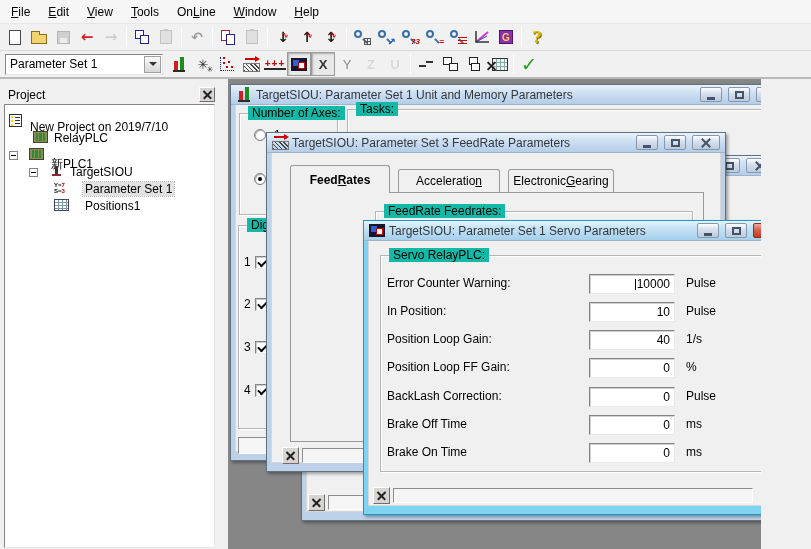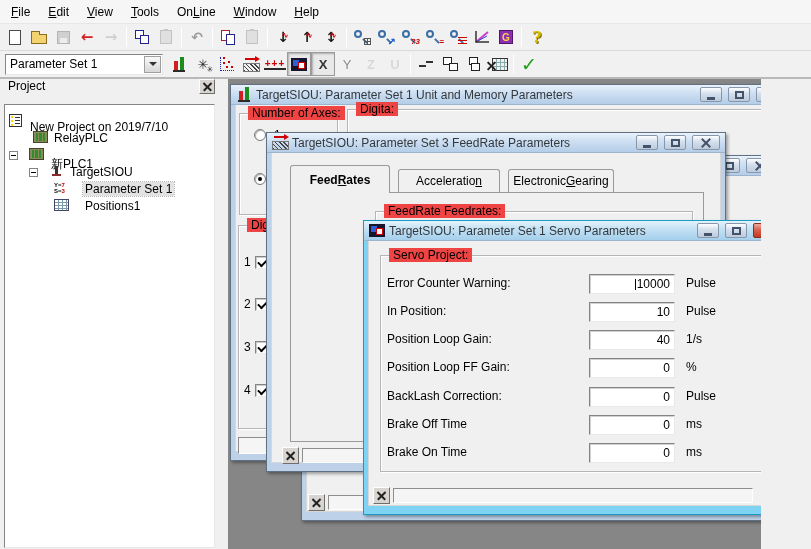--- a/index.html
+++ b/index.html
@@ -79,21 +79,21 @@
   .sq2 i:first-child{left:0;top:0}.sq2 i:last-child{right:0;bottom:0}
   .sq2.casc i:first-child{left:2px;top:0}.sq2.casc i:last-child{right:2px;bottom:0}
   .ic-tablex{position:relative;width:16px;height:13px;border:1px solid #333;margin-left:4px;
      background:repeating-linear-gradient(90deg,transparent 0 3px,#88aaaa 3px 4px),repeating-linear-gradient(transparent 0 3px,#88aaaa 3px 4px)}
   .ic-tablex .cross{left:-6px;top:2px}
   .cross{position:absolute;width:9px;height:9px}
   .cross::before,.cross::after{content:"";position:absolute;left:-1px;top:4px;width:11px;height:2px;background:#222}
   .cross::before{transform:rotate(45deg)}.cross::after{transform:rotate(-45deg)}
   
   .panel{position:absolute;left:0;top:79px;width:219px;height:470px;background:#f0f0f0}
-  .panel-head{height:23px;display:flex;align-items:flex-start;padding:0 4px 0 8px}
+  .panel-head{height:23px;display:flex;align-items:flex-end;padding:0 4px 0 8px}
   .panel-title{flex:1;font-size:12px}
   .xbtn{width:16px;height:15px;background:#d8d5d0;border:1px solid;border-color:#fdfdfd #6d6d6d #6d6d6d #fdfdfd;position:relative;flex:none}
   .xbtn .ix{position:absolute;left:3px;top:3px;width:9px;height:8px}
   .ix::before,.ix::after{content:"";position:absolute;left:-1px;top:3px;width:11px;height:1.5px;background:#222}
   .ix::before{transform:rotate(45deg)}.ix::after{transform:rotate(-45deg)}
   .treebox{position:absolute;left:4px;top:25px;width:211px;height:444px;background:#fff;border:1px solid;border-color:#848484 #e8e8e8 #e8e8e8 #848484;overflow:hidden}
   .trow{position:absolute;height:17px;display:flex;align-items:center;font-size:12px;white-space:nowrap}
   .trow .lbl{padding:0 2px}
   .trow .lbl.sel{background:#e2e2e2;outline:1px dotted #b5b5b5}
   .exp{position:absolute;width:9px;height:9px;border:1px solid #848484;background:#fff}
@@ -126,21 +126,21 @@
   .cap.mn,.cap.mx{width:22px}.cap.cl{width:28px}
   .g-min{width:8px;height:3px;background:#45536a;margin-top:7px}
   .g-max{width:9px;height:8px;border:2px solid #45536a;background:transparent}
   .g-close{position:relative;width:10px;height:9px}
   .g-close::before,.g-close::after{content:"";position:absolute;left:-1px;top:4px;width:12px;height:2px;background:#45536a}
   .g-close::before{transform:rotate(45deg)}.g-close::after{transform:rotate(-45deg)}
   .cap.cl.red{background:linear-gradient(#f0a9a0,#d9604c 45%,#c03a22);border-color:#8c2b1e}
   .cap.cl.red .g-close::before,.cap.cl.red .g-close::after{background:#fff}
   .win-body{position:relative;background:#f0f0f0;width:100%;height:calc(100% - 20px);border:1px solid #d7d7d7;border-top:none}
   .fieldset{position:absolute;border:1px solid #b5b5b5;box-shadow:1px 1px 0 #fff,inset 1px 1px 0 #fff}
-  .fslabel{position:absolute;top:-8px;left:8px;background:#ef4444;padding:0 4px;font-size:12px;white-space:nowrap}
+  .fslabel{position:absolute;top:-8px;left:8px;background:#14b8a6;padding:0 4px;font-size:12px;white-space:nowrap}
   .slabel{position:absolute;font-size:12px;white-space:nowrap}
   .edit{position:absolute;background:#fff;border:1px solid;border-color:#848484 #e9e9e9 #e9e9e9 #848484;
      box-shadow:inset 1px 1px 0 rgba(0,0,0,.18);font-size:12px;text-align:right;padding:2px 4px 0 2px;white-space:nowrap}
   .caret{display:inline-block;width:1px;height:11px;background:#000;vertical-align:-2px;margin-right:1px}
   .statusbar{position:absolute;background:#f5f5f5;border:1px solid;border-color:#8d8d8d #fdfdfd #fdfdfd #8d8d8d}
   .xsq{position:absolute;width:17px;height:17px;background:#d8d5d0;border:1px solid;border-color:#fdfdfd #6d6d6d #6d6d6d #fdfdfd}
   .xsq .ix{position:absolute;left:3px;top:4px;width:10px;height:8px}
   .cb{position:absolute;width:13px;height:13px;background:#fff;border:1px solid;border-color:#848484 #eee #eee #848484;box-shadow:inset 1px 1px 0 rgba(0,0,0,.2)}
   .cb.on::after{content:"";position:absolute;left:2px;top:2px;width:7px;height:4px;border-left:2px solid #000;border-bottom:2px solid #000;transform:rotate(-45deg)}
   .rad{position:absolute;width:12px;height:12px;border-radius:50%;background:#fff;border:1px solid #787878;box-shadow:inset 1px 1px 1px rgba(0,0,0,.3)}
@@ -499,21 +499,21 @@
           </span>
       </div>
       <div class="win-body">
         <div class="fieldset" style="left:3px;top:8px;width:99px;height:102px">
           <span class="fslabel">Number of Axes:</span>
           <span class="rad" style="left:14px;top:15px"></span>
           <span class="slabel" style="left:34px;top:14px">1</span>
           <span class="rad on" style="left:14px;top:59px"></span>
         </div>
         <div class="fieldset" style="left:111px;top:4px;width:433px;height:320px">
-          <span class="fslabel">Digita:</span>
+          <span class="fslabel">Tasks:</span>
         </div>
         <div class="fieldset" style="left:2px;top:120px;width:62px;height:204px">
           <span class="fslabel">Digita</span>
           <span id="w1-checks"><span class="slabel" style="left:5px;top:29px">1</span><span class="cb on" style="left:16px;top:30px"></span><span class="slabel" style="left:5px;top:71px">2</span><span class="cb on" style="left:16px;top:72px"></span><span class="slabel" style="left:5px;top:114px">3</span><span class="cb on" style="left:16px;top:115px"></span><span class="slabel" style="left:5px;top:157px">4</span><span class="cb on" style="left:16px;top:158px"></span></span>
         </div>
         <div class="statusbar" style="left:2px;top:332px;width:548px;height:17px"></div>
       </div>
     </div>
 
     <div class="win" style="left:73px;top:76px;width:479px;height:366px;z-index:2">
@@ -585,21 +585,21 @@
           </span>
         <span class="cap mx">
             <i class="g-max"></i>
           </span>
         <span class="cap cl red">
             <i class="g-close"></i>
           </span>
       </div>
       <div class="win-body">
         <div class="fieldset" style="left:11px;top:14px;width:384px;height:217px">
-          <span class="fslabel">Servo Project:</span>
+          <span class="fslabel">Servo RelayPLC:</span>
         </div>
         <span id="w3-fields"><span class="slabel" style="left:18px;top:35px">Error Counter Warning:</span><span class="edit" style="left:220px;top:33px;width:86px;height:20px"><i class="caret"></i>10000</span><span class="slabel" style="left:317px;top:35px">Pulse</span><span class="slabel" style="left:18px;top:63px">In Position:</span><span class="edit" style="left:220px;top:61px;width:86px;height:20px">10</span><span class="slabel" style="left:317px;top:63px">Pulse</span><span class="slabel" style="left:18px;top:91px">Position Loop Gain:</span><span class="edit" style="left:220px;top:89px;width:86px;height:20px">40</span><span class="slabel" style="left:317px;top:91px">1/s</span><span class="slabel" style="left:18px;top:119px">Position Loop FF Gain:</span><span class="edit" style="left:220px;top:117px;width:86px;height:20px">0</span><span class="slabel" style="left:317px;top:119px">%</span><span class="slabel" style="left:18px;top:148px">BackLash Correction:</span><span class="edit" style="left:220px;top:146px;width:86px;height:20px">0</span><span class="slabel" style="left:317px;top:148px">Pulse</span><span class="slabel" style="left:18px;top:176px">Brake Off Time</span><span class="edit" style="left:220px;top:174px;width:86px;height:20px">0</span><span class="slabel" style="left:317px;top:176px">ms</span><span class="slabel" style="left:18px;top:204px">Brake On Time</span><span class="edit" style="left:220px;top:202px;width:86px;height:20px">0</span><span class="slabel" style="left:317px;top:204px">ms</span></span>
         <div class="xsq" style="left:4px;top:246px">
             <i class="ix"></i>
           </div>
         <div class="statusbar" style="left:24px;top:247px;width:360px;height:15px"></div>
       </div>
     </div>
 
   </div>

